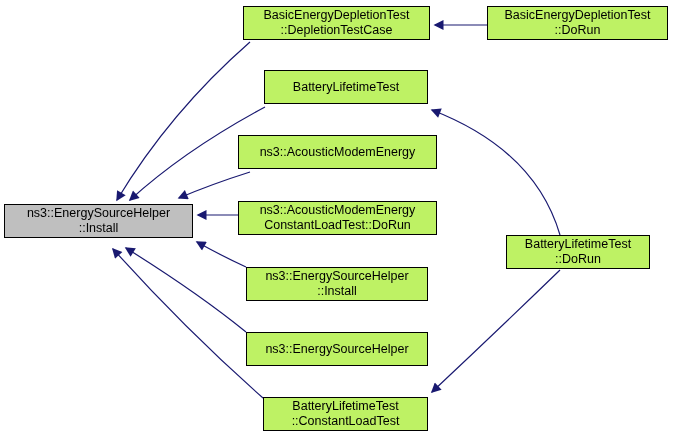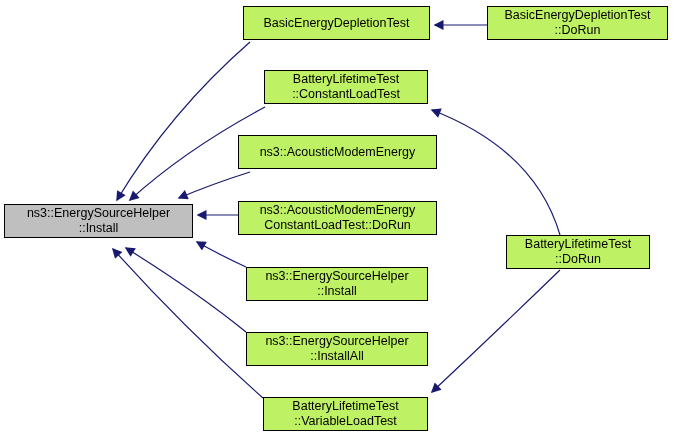--- a/index.html
+++ b/index.html
@@ -56,54 +56,53 @@
     <path class="edge" d="M560,270 Q498,330 432,392" marker-end="url(#arrow)"></path>
   </svg>
 
   <div class="node highlight" style="left:4px;top:204px;width:189px;height:34px;">
     <span>ns3::EnergySourceHelper</span>
     <span>::Install</span>
   </div>
 
   <div class="node" style="left:243px;top:6px;width:187px;height:34px;">
     <span>BasicEnergyDepletionTest</span>
+    <span>::DepletionTestCase</span>
   </div>
 
   <div class="node" style="left:487px;top:6px;width:181px;height:34px;">
     <span>BasicEnergyDepletionTest</span>
     <span>::DoRun</span>
   </div>
 
   <div class="node" style="left:264px;top:70px;width:164px;height:34px;">
     <span>BatteryLifetimeTest</span>
-    <span>::ConstantLoadTest</span>
   </div>
 
   <div class="node" style="left:238px;top:135px;width:199px;height:34px;">
     <span>ns3::AcousticModemEnergy</span>
   </div>
 
   <div class="node" style="left:238px;top:201px;width:199px;height:34px;">
     <span>ns3::AcousticModemEnergy</span>
     <span>ConstantLoadTest::DoRun</span>
   </div>
 
   <div class="node" style="left:246px;top:267px;width:182px;height:34px;">
     <span>ns3::EnergySourceHelper</span>
     <span>::Install</span>
   </div>
 
   <div class="node" style="left:246px;top:332px;width:182px;height:34px;">
     <span>ns3::EnergySourceHelper</span>
-    <span>::InstallAll</span>
   </div>
 
   <div class="node" style="left:263px;top:397px;width:165px;height:34px;">
     <span>BatteryLifetimeTest</span>
-    <span>::VariableLoadTest</span>
+    <span>::ConstantLoadTest</span>
   </div>
 
   <div class="node" style="left:506px;top:235px;width:144px;height:34px;">
     <span>BatteryLifetimeTest</span>
     <span>::DoRun</span>
   </div>
 
 </div>
 
 </body></html>

